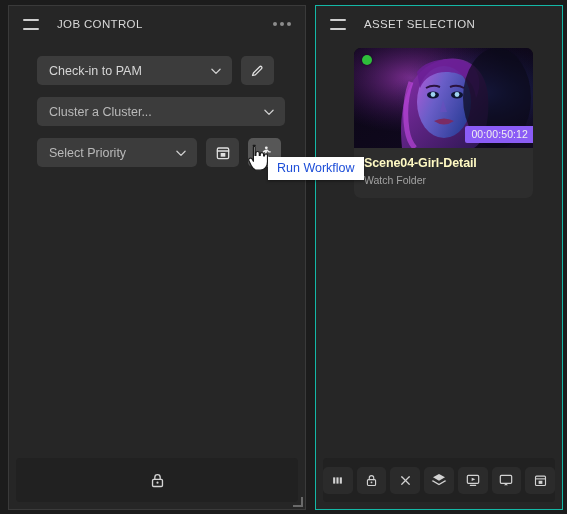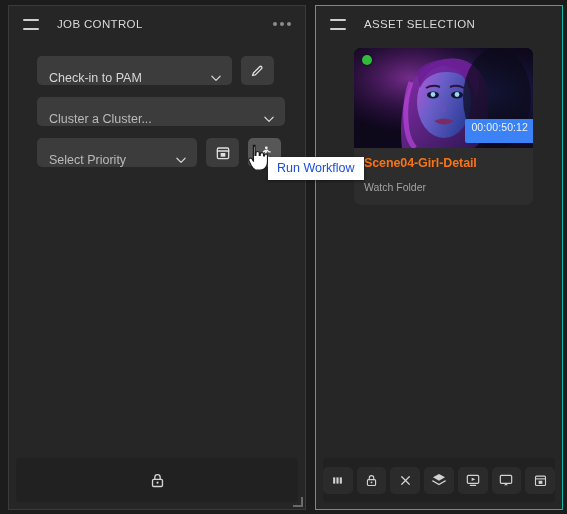--- a/index.html
+++ b/index.html
@@ -66,21 +66,21 @@
   .panel-body { flex: 1 1 auto; position: relative; overflow: hidden; }
 
   
   .form { padding: 14px 20px 0 28px; }
   .row { display: flex; align-items: center; gap: 9px; margin-bottom: 12px; }
 
   .select {
     height: 29px;
     background: #3c3c3c;
     border-radius: 5px;
-    display: flex; align-items: flex-end;
+    display: flex; align-items: center;
     padding: 0 9px 0 12px;
     cursor: pointer;
     user-select: none;
   }
   .select .lbl { font-size: 12.5px; color: #b9b9b9; white-space: nowrap; }
   .select.filled .lbl { color: #d6d6d6; }
   .select .chev { margin-left: auto; padding-left: 14px; display: flex; }
   .select .chev svg { display: block; }
 
   #sel-workflow { width: 195px; }
@@ -134,31 +134,31 @@
   }
   .thumb .portrait { position: absolute; inset: 0; }
   .status-dot {
     position: absolute; top: 7px; left: 8px;
     width: 10px; height: 10px; border-radius: 50%;
     background: #2ebd3b;
     box-shadow: 0 0 3px rgba(0,0,0,.55);
   }
   .timecode {
     position: absolute; right: 0; bottom: 5px;
-    background: #3b82f6;
+    background: #8b5cf6;
     color: #f0f0f0;
     font-size: 10.5px;
-    padding: 2px 5px 10px 6px;
+    padding: 2px 5px 3px 6px;
     border-radius: 2px 0 0 2px;
     letter-spacing: .1px;
   }
   .card-body { padding: 8px 10px 12px 10px; }
   .card-title {
-    font-size: 12.5px; font-weight: bold; color: #f97316;
-    letter-spacing: -.1px; margin-bottom: 11px;
+    font-size: 12.5px; font-weight: bold; color: #fef9c3;
+    letter-spacing: -.1px; margin-bottom: 4px;
   }
   .card-sub { font-size: 10.5px; color: #a2a2a2; }
   .card-time { font-size: 10.5px; color: #a0a0a0; margin-top: 15px; }
 
   
   .asset-footer {
     height: 44px;
     margin: 0 7px 7px 7px;
     background: #212121;
     border-radius: 4px;

